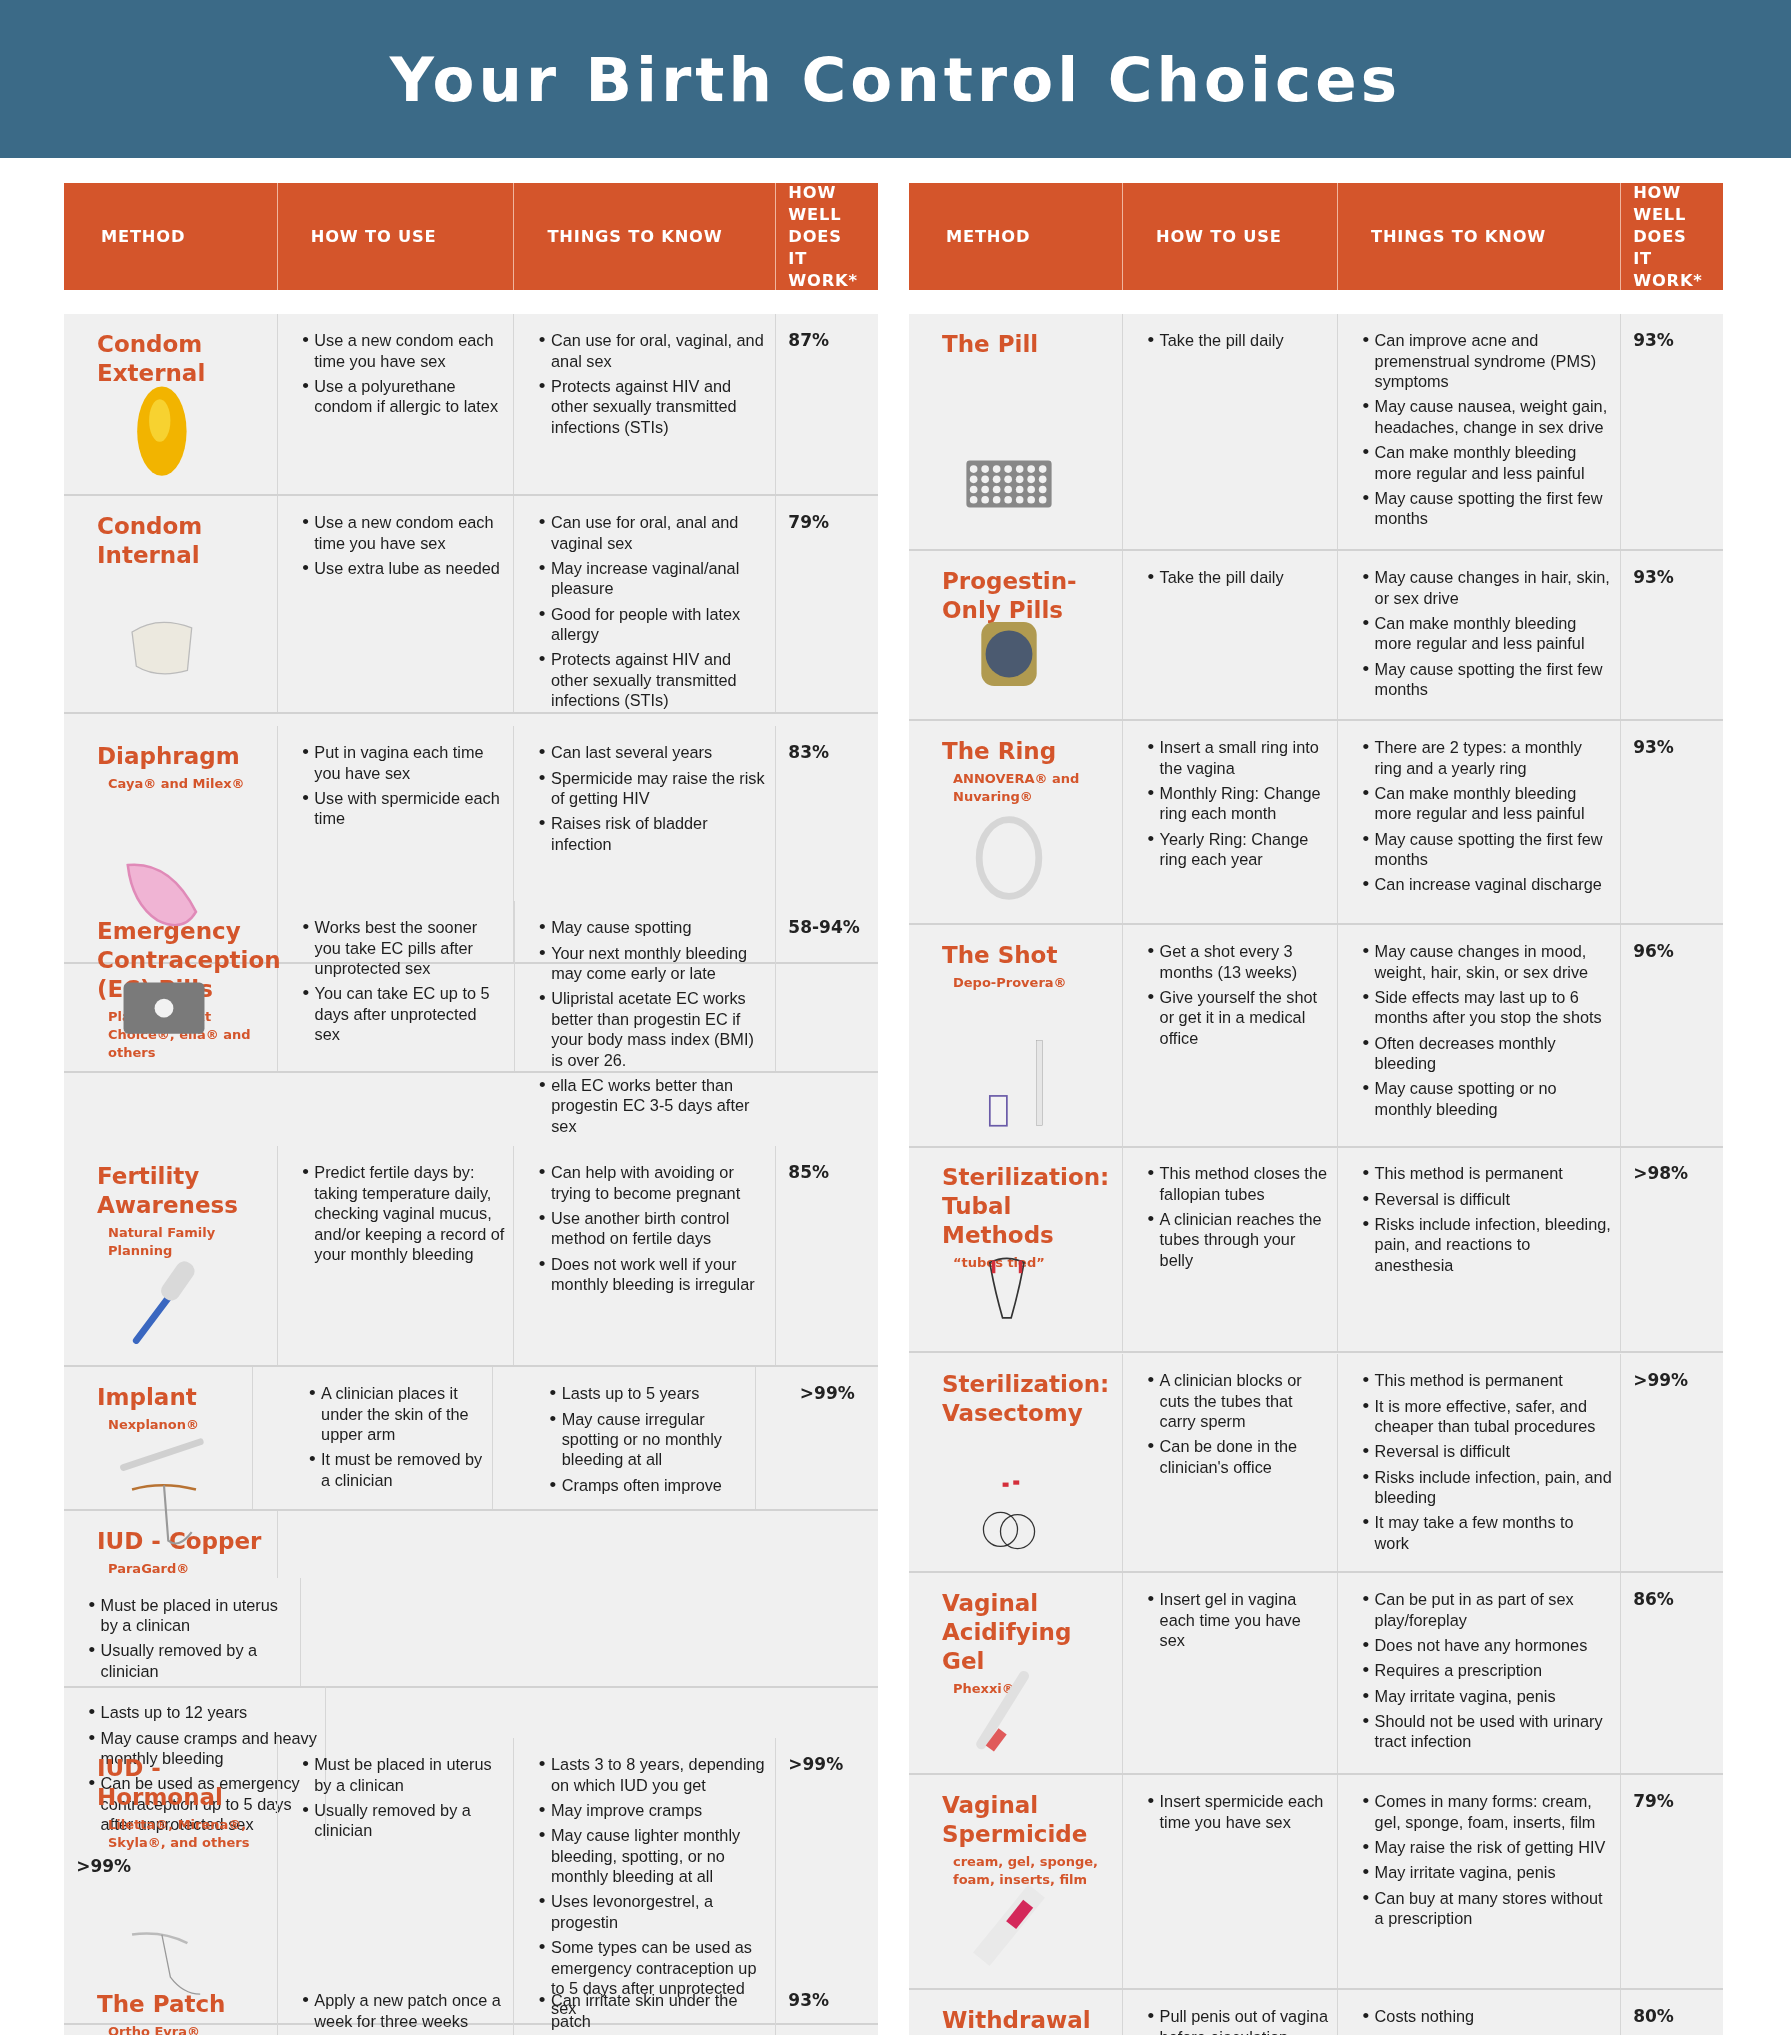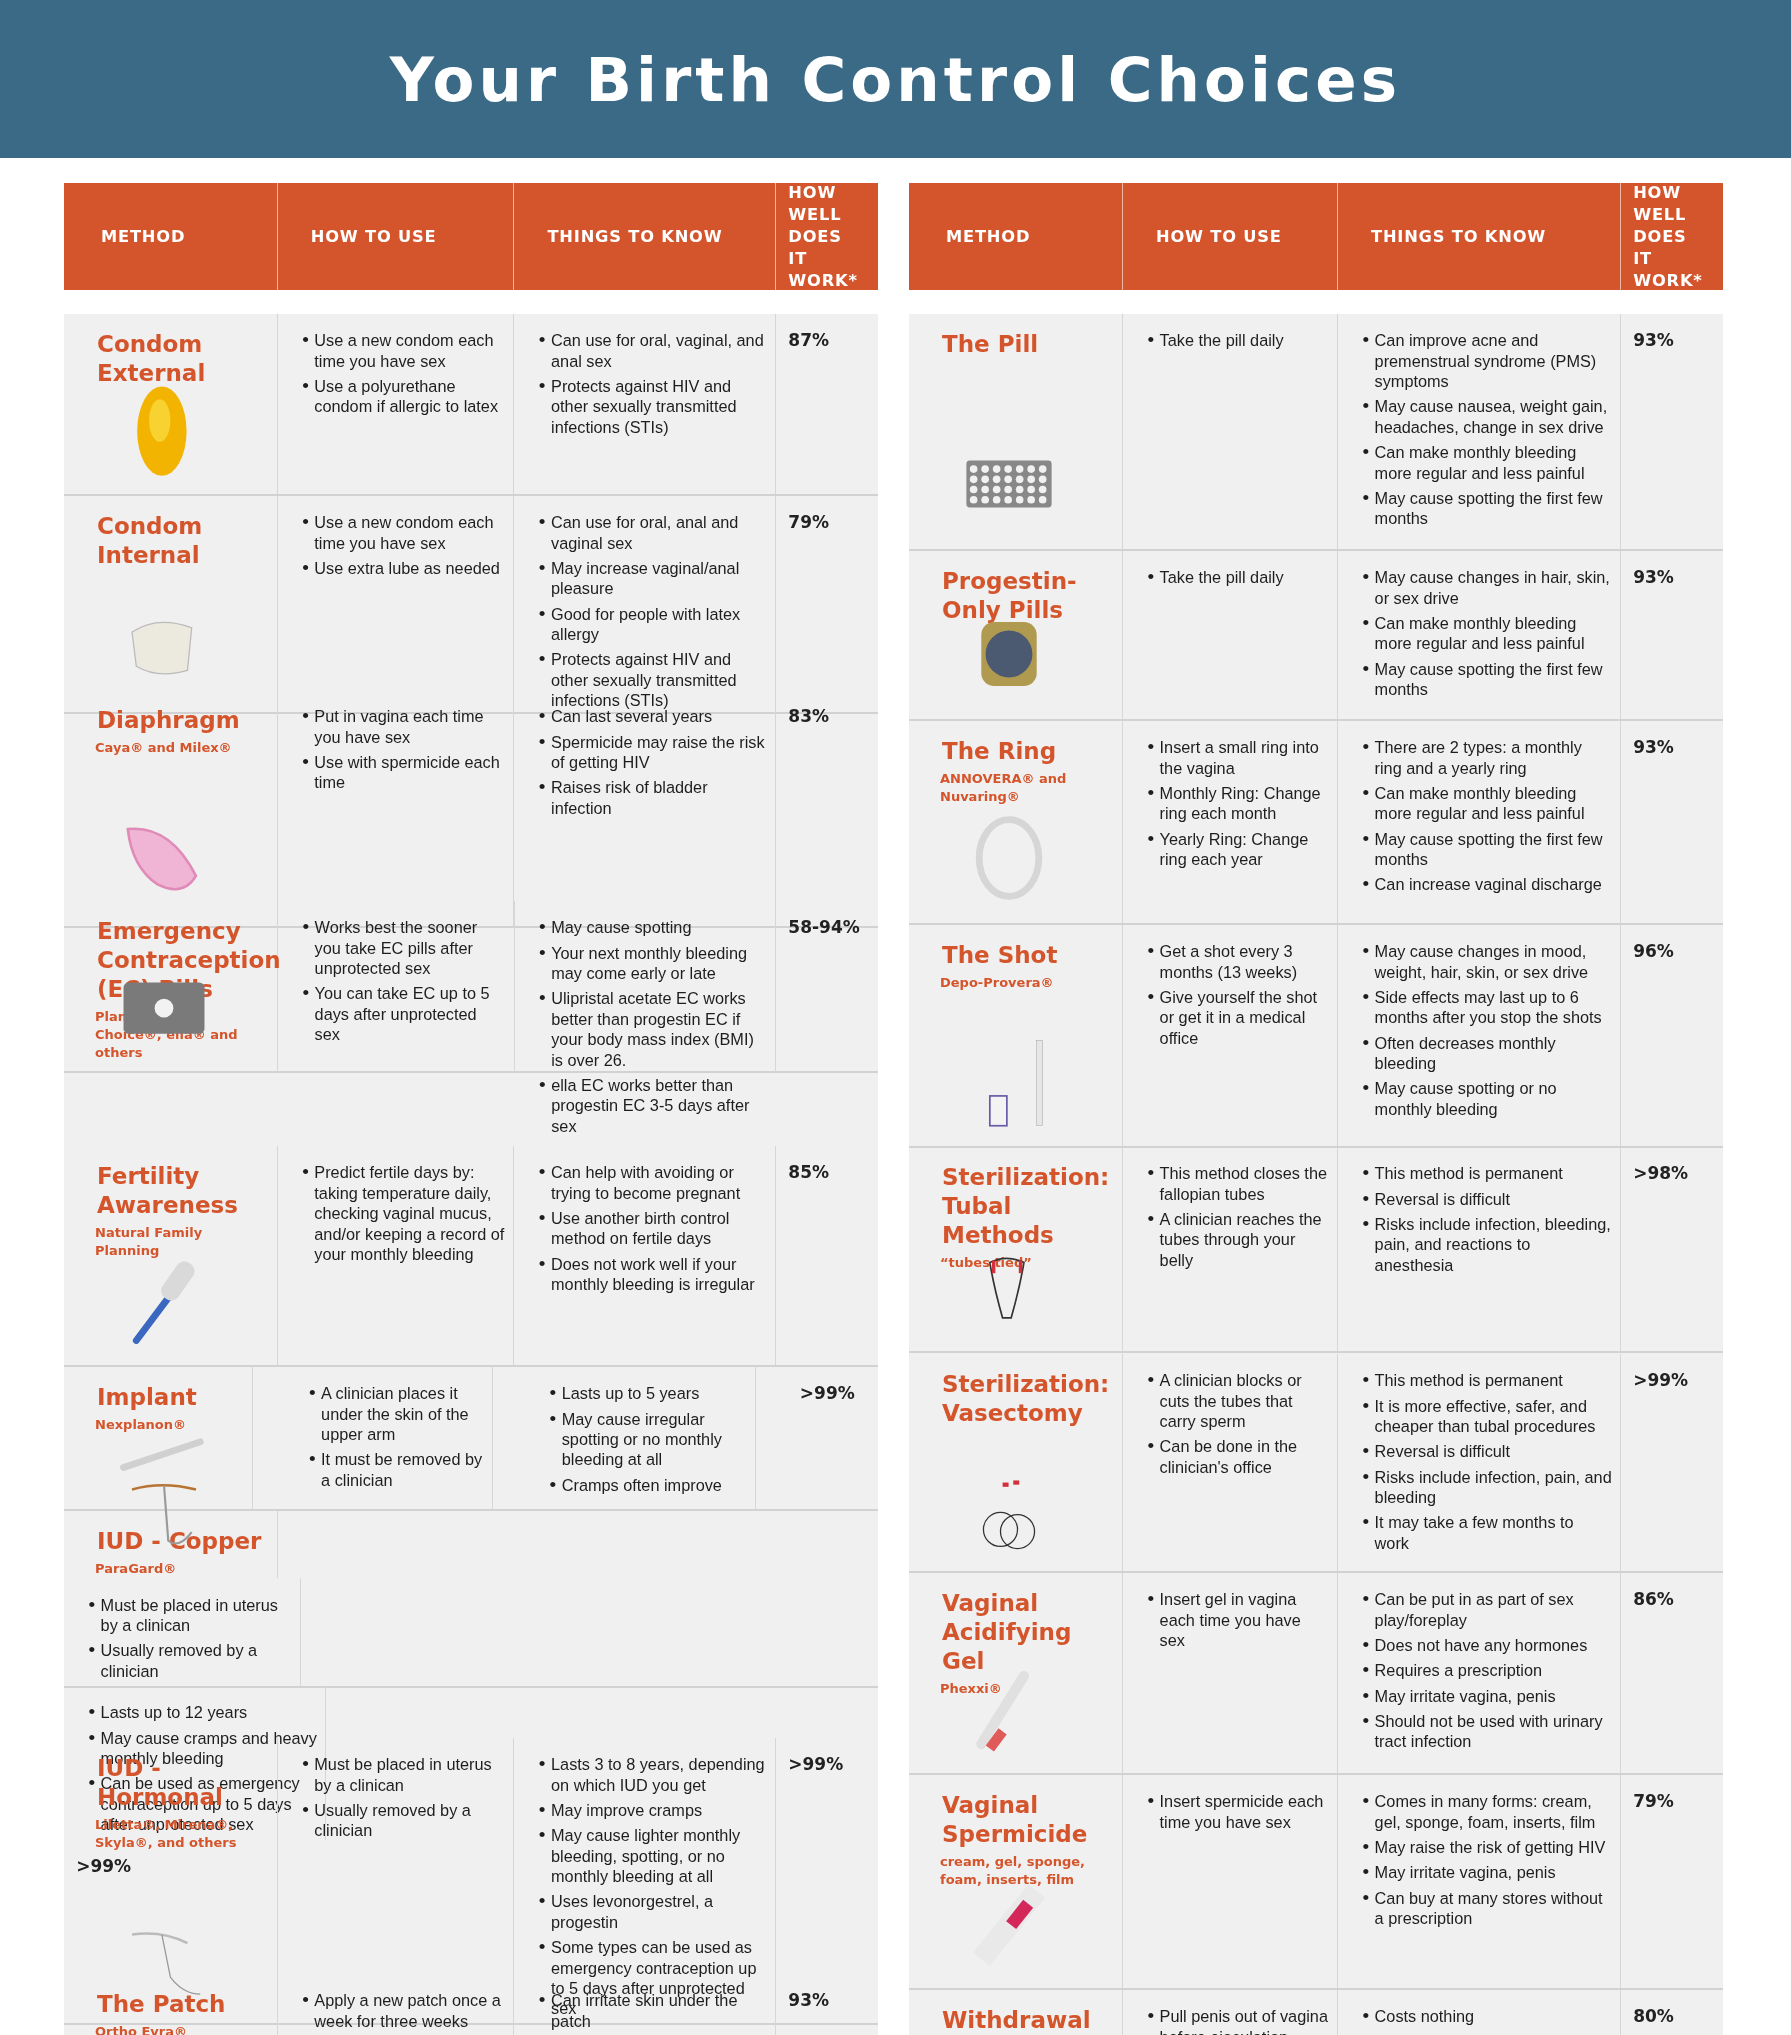--- a/index.html
+++ b/index.html
@@ -18,21 +18,21 @@
   .thead .th:last-child { border-right: none; padding-left: 12.2px; line-height: 22px; }
   .thead .th.eff span { display: block; width: 73px; }
 
   .tbody { position: absolute; left: 0; width: 814px; background: #f0f0f0; }
   .tr { position: absolute; left: 0; width: 814px; display: flex; border-bottom: 2.4px solid #d2d2d2; }
   .tr:last-child { border-bottom: none; }
   .td { height: 100%; border-right: 1.2px solid #d6d6d6; padding: 16.3px 8.1px 0 0; position: relative; }
   .td:last-child { border-right: none; }
 
   .method-name { color: #d4552b; font-family: "DejaVu Sans", sans-serif; font-weight: bold; font-size: 23px; line-height: 29px; padding-left: 33px; }
-  .method-sub { color: #d4552b; font-family: "DejaVu Sans", sans-serif; font-weight: bold; font-size: 13px; line-height: 18px; padding-left: 31px; margin-top: 4.1px; }
+  .method-sub { color: #d4552b; font-family: "DejaVu Sans", sans-serif; font-weight: bold; font-size: 13px; line-height: 18px; padding-left: 44px; margin-top: 4.1px; }
   .method-img { position: absolute; left: 33px; bottom: 16.3px; width: 134px; height: 98px; display: flex; align-items: center; justify-content: center; }
 
   ul.bullets { list-style: none; padding-left: 24.4px; }
   ul.bullets li { position: relative; font-size: 16.3px; line-height: 20.4px; margin-bottom: 4.9px; color: #1e1e1e; padding-left: 12.2px; }
   ul.bullets li::before { content: "\2022"; position: absolute; left: 0; top: 0; font-size: 19px; }
 
   .eff-val { font-family: "DejaVu Sans", sans-serif; font-weight: bold; font-size: 17px; line-height: 21px; padding-left: 12.2px; color: #222; }
 </style>
 </head>
 <body>
@@ -93,21 +93,21 @@
             <li>Can use for oral, anal and vaginal sex</li>
             <li>May increase vaginal/anal pleasure</li>
             <li>Good for people with latex allergy</li>
             <li>Protects against HIV and other sexually transmitted infections (STIs)</li>
           </ul>
         </div>
         <div class="td" style="width: 102px;">
           <div class="eff-val">79%</div>
         </div>
       </div>
-      <div class="tr" style="top: 376px; height: 238px;">
+      <div class="tr" style="top: 412px; height: 238px;">
         <div class="td" style="width: 214px;">
           <div class="method-name">Diaphragm</div>
           <div class="method-sub">Caya® and Milex®</div>
           <svg class="method-img" viewBox="0 0 210 230">
             <path d="M20 40 Q120 30 180 150 Q150 200 90 170 Q30 130 20 40Z" fill="#f0b4d4" stroke="#e08ab8" stroke-width="6"></path>
           </svg>
         </div>
         <div class="td" style="width: 237px;">
           <ul class="bullets">
             <li>Put in vagina each time you have sex</li>

